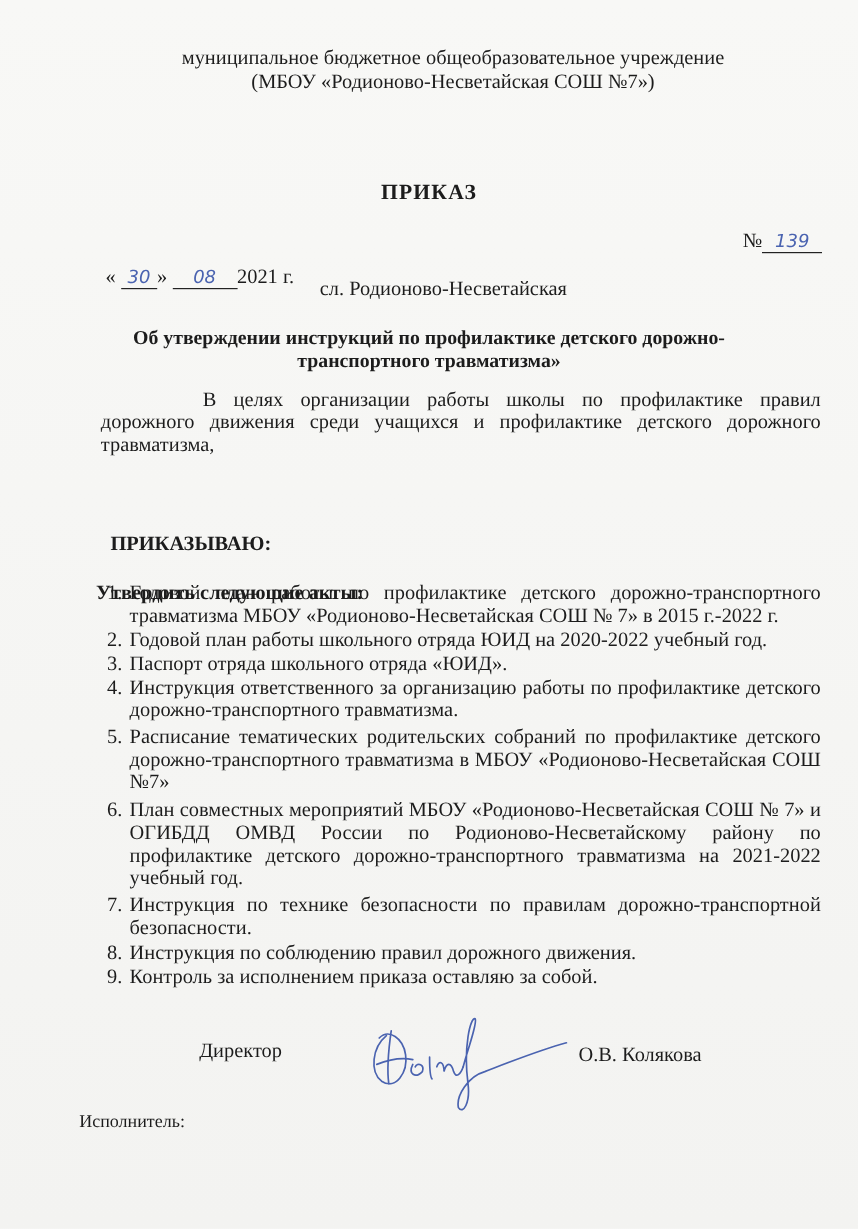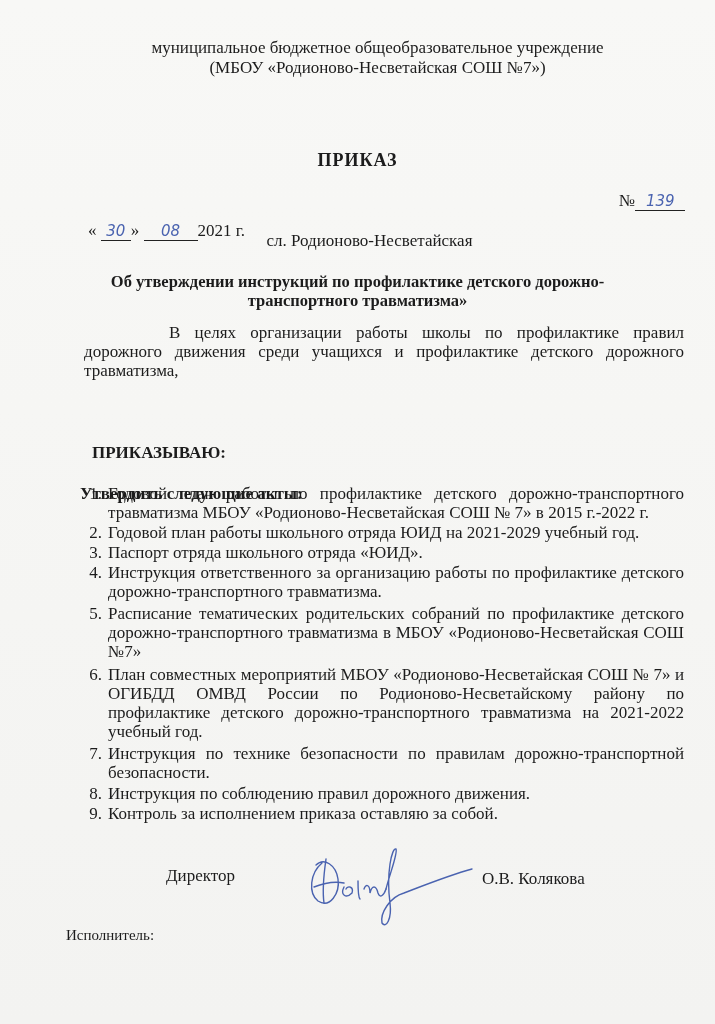--- a/index.html
+++ b/index.html
@@ -59,21 +59,21 @@
   <div class="abs txt bold" style="left:92px; top:402px;margin-top:41px;">ПРИКАЗЫВАЮ:</div>
 
   <div class="abs txt bold" style="left:80px; top:468px;margin-top:16px;">Утвердить следующие акты:</div>
 
   <div class="item" style="top:484px;">
     <span class="num">1.</span>
     <div class="body">Годовой план работы по профилактике детского дорожно-транспортного травматизма МБОУ «Родионово-Несветайская СОШ № 7» в 2015 г.-2022 г.</div>
   </div>
   <div class="item" style="top:523px;">
     <span class="num">2.</span>
-    <div class="body">Годовой план работы школьного отряда ЮИД на 2021-2029 учебный год.</div>
+    <div class="body">Годовой план работы школьного отряда ЮИД на 2020-2022 учебный год.</div>
   </div>
   <div class="item" style="top:543px;">
     <span class="num">3.</span>
     <div class="body">Паспорт отряда школьного отряда «ЮИД».</div>
   </div>
   <div class="item" style="top:563px;">
     <span class="num">4.</span>
     <div class="body">Инструкция ответственного за организацию работы по профилактике детского дорожно-транспортного травматизма.</div>
   </div>
   <div class="item" style="top:604px;">

